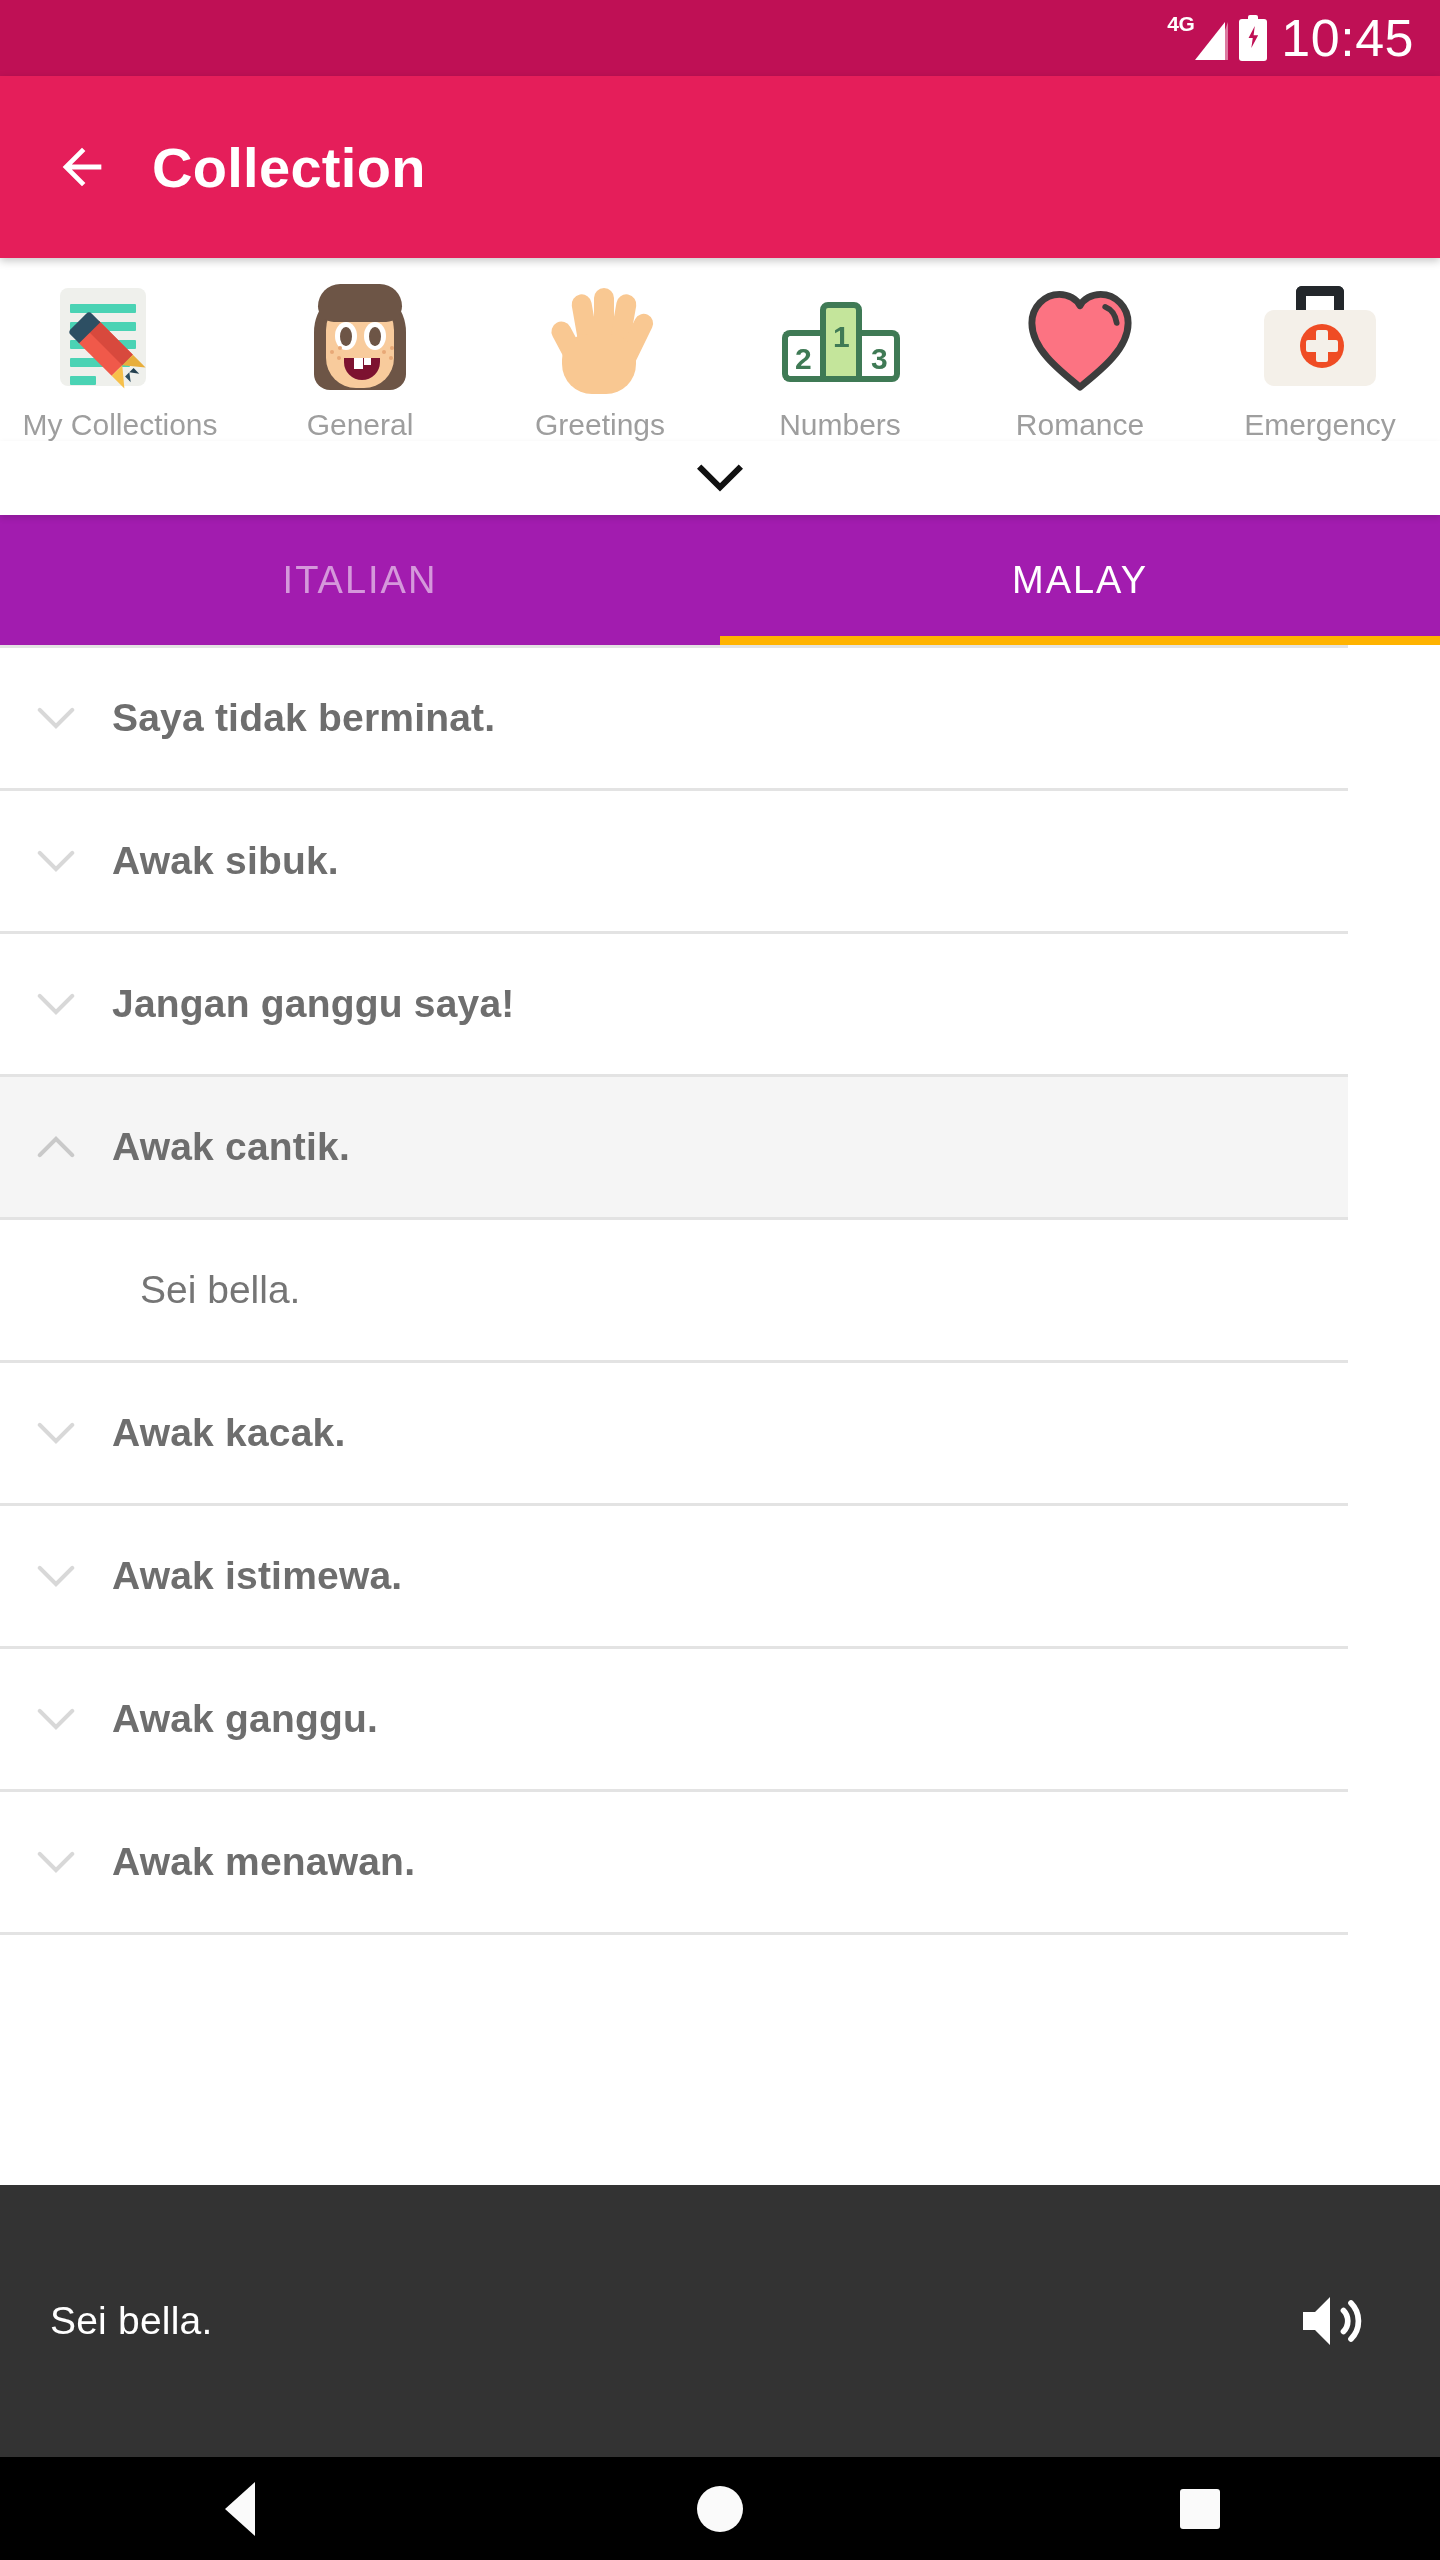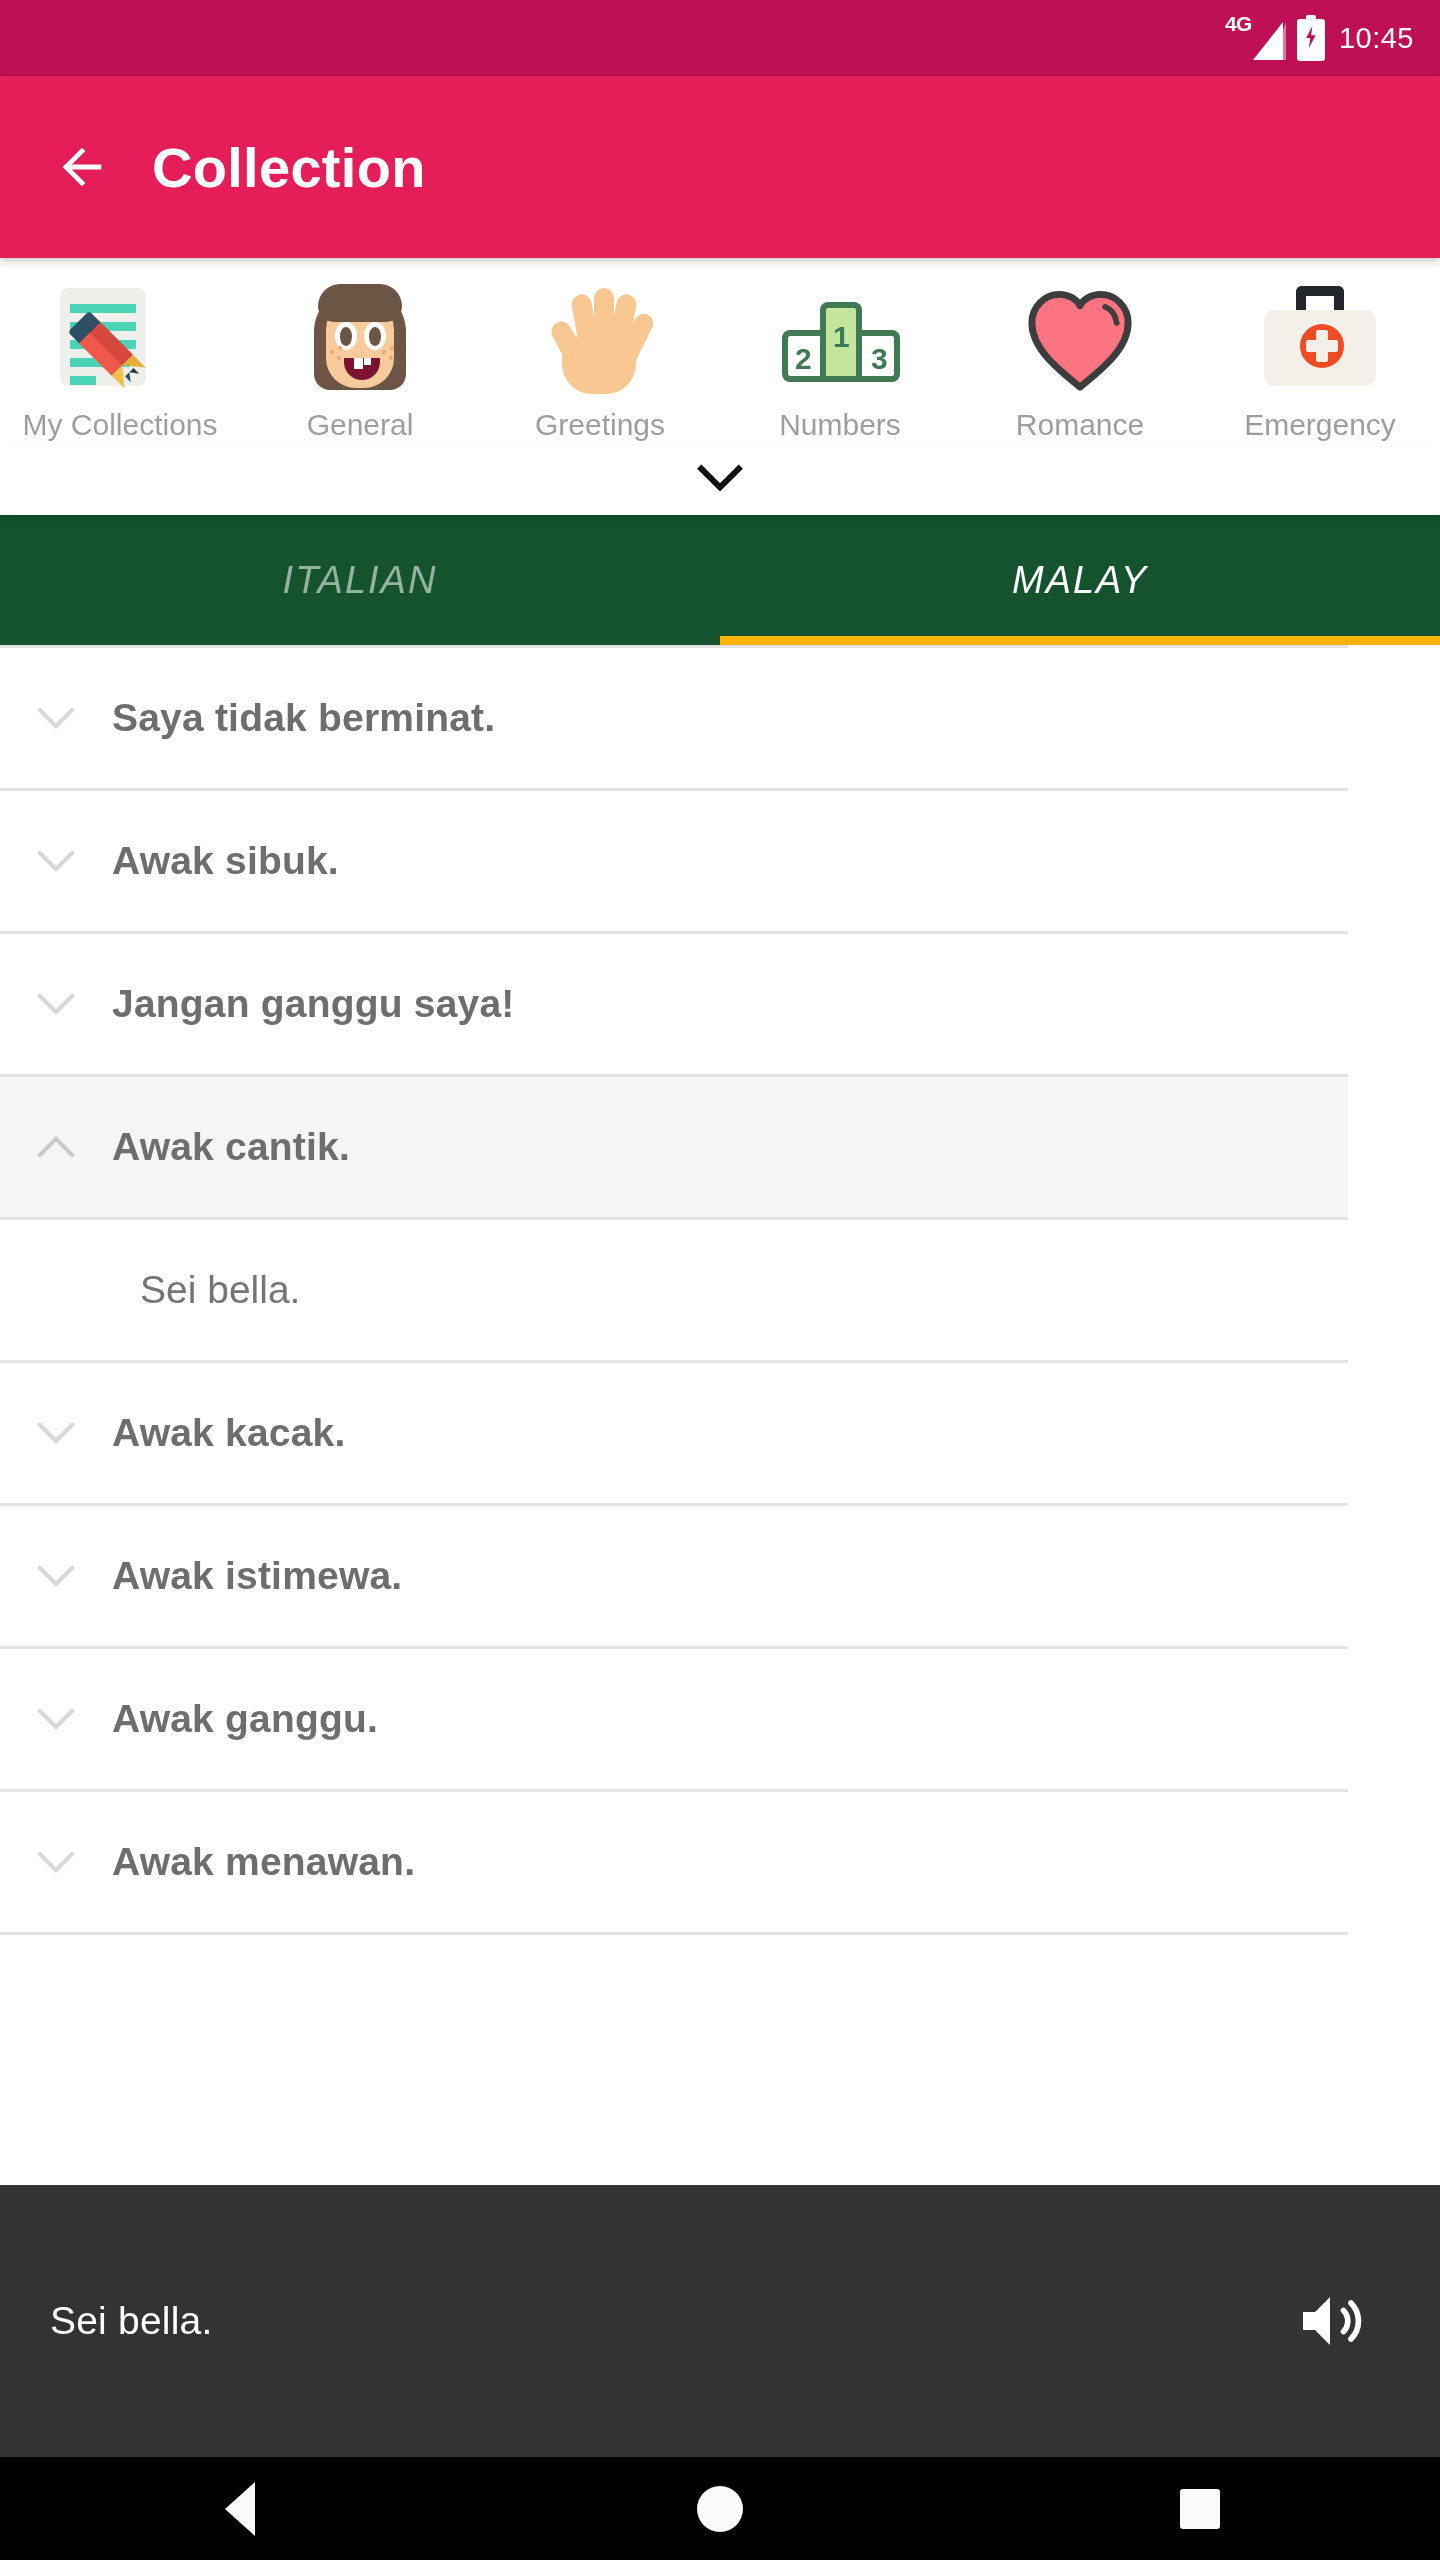--- a/index.html
+++ b/index.html
@@ -43,21 +43,21 @@
   .sb-batt .cap{
     position:absolute; top:0; left:9px; width:10px; height:6px;
     background:#fff; border-radius:2px 2px 0 0;
   }
   .sb-batt .bolt{
     position:absolute; top:11px; left:8px; width:12px; height:22px;
     background:#bf1055;
     clip-path:polygon(62% 0,10% 55%,45% 55%,33% 100%,90% 42%,52% 42%);
   }
   .sb-time{
-    color:#fff; font-size:29px; font-weight:normal; line-height:1;
+    color:#fff; font-size:52px; font-weight:normal; line-height:1;
     letter-spacing:.5px;
   }
 
   
   .app-bar{
     position:absolute; top:76px; left:0; width:1440px; height:182px;
     background:#e51e5a;
     display:flex; align-items:center;
     box-shadow:0 3px 8px rgba(0,0,0,.22);
     z-index:5;
@@ -218,21 +218,21 @@
   .strip-expand{
     position:absolute; top:441px; left:0; width:1440px; height:74px;
     background:#fff; display:flex; align-items:center; justify-content:center;
     cursor:pointer; box-shadow:0 3px 6px rgba(0,0,0,.13); z-index:4;
   }
   .strip-expand svg{ width:46px; height:30px; }
 
   
   .tabs{
     position:absolute; top:515px; left:0; width:1440px; height:130px;
-    background:#14532d; display:flex; z-index:3;font-style:italic;
+    background:#a21caf; display:flex; z-index:3;
   }
   .tab{
     flex:1 1 0; position:relative;
     display:flex; align-items:center; justify-content:center;
     cursor:pointer;
   }
   .tab span{
     font-size:38px; font-weight:normal; letter-spacing:2px;
     color:rgba(255,255,255,.55);
   }

